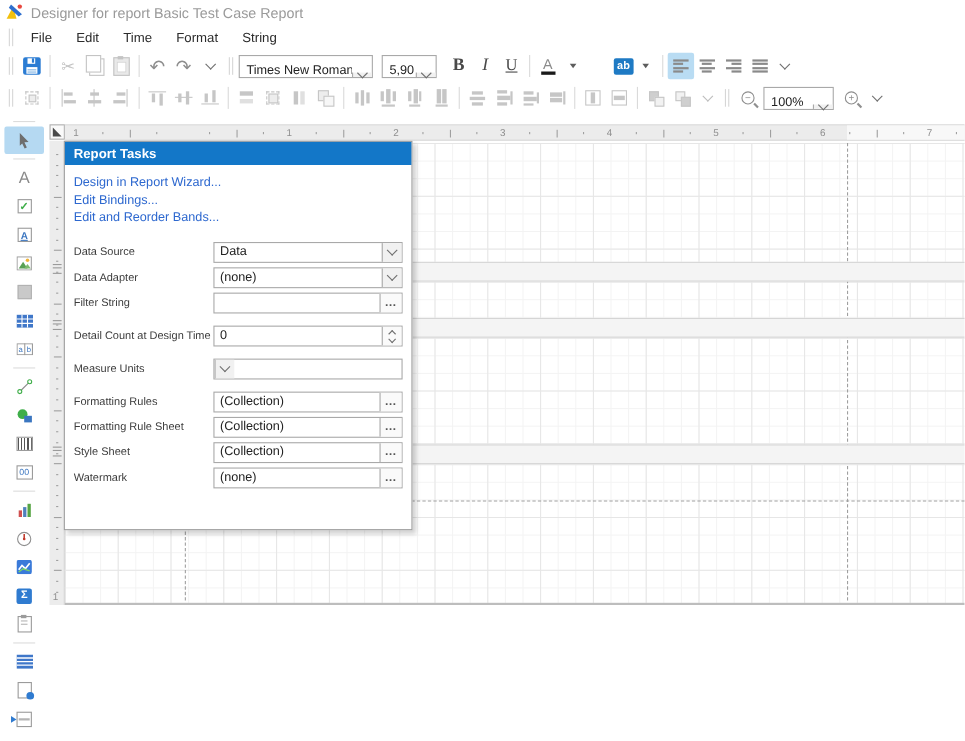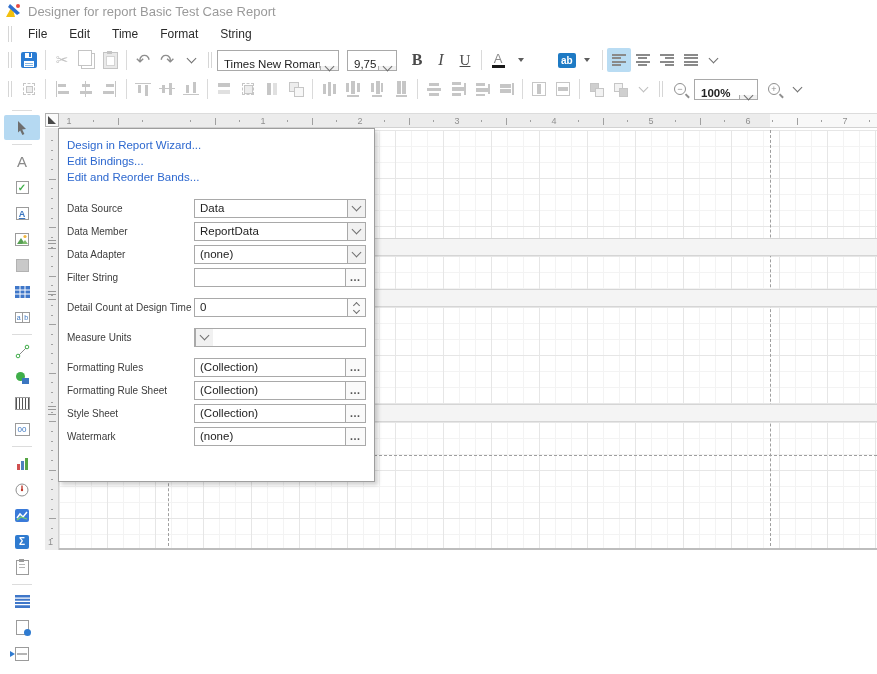--- a/index.html
+++ b/index.html
@@ -227,21 +227,21 @@
     </span>
   <span class="grip"></span>
   <span class="combo" style="width:122px;">
     <span class="val">Times New Roman</span>
     <span class="drop">
         <span class="chev"></span>
       </span>
   </span>
   <span style="width:8px;"></span>
   <span class="combo" style="width:50px;">
-    <span class="val">9,75</span>
+    <span class="val">5,90</span>
     <span class="drop">
         <span class="chev"></span>
       </span>
   </span>
   <span style="width:8px;"></span>
   <span class="tb-btn">
       <span class="serifB">B</span>
     </span>
   <span class="tb-btn">
       <span class="serifI">I</span>
@@ -470,21 +470,21 @@
   </span>
   <span class="tb-btn small">
       <span class="chev dis"></span>
     </span>
   <span class="grip"></span>
   <span class="tb-btn">
       <span class="mag">
         <span>−</span>
       </span>
     </span>
-  <span class="combo" style="width:64px;margin-left:2px;font-weight:bold;">
+  <span class="combo" style="width:64px;margin-left:2px;">
     <span class="val">100%</span>
     <span class="drop">
         <span class="chev"></span>
       </span>
   </span>
   <span class="tb-btn" style="margin-left:4px;">
       <span class="mag">
         <span>+</span>
       </span>
     </span>
@@ -705,39 +705,31 @@
   <div class="vdash" style="left:109px;"></div>
   <div class="vdash" style="left:711px;"></div>
   <div class="hdash" style="top:327px;"></div>
   <div class="strip" style="top:110px;"></div>
   <div class="strip" style="top:161px;"></div>
   <div class="strip" style="top:276px;"></div>
   <div id="surface-bottom"></div>
 </div>
 
 <div id="report-tasks">
+  <div id="rt-header">Report Tasks</div>
   <div id="rt-links">
       <div class="rt-link">Design in Report Wizard...</div>
       <div class="rt-link">Edit Bindings...</div>
       <div class="rt-link">Edit and Reorder Bands...</div>
     </div>
   <div id="rt-fields">
       <div class="rt-row">
         <span class="rt-label">Data Source</span>
         <span class="rt-ctrl">
           <span class="rt-val">Data</span>
-          <span class="rt-btn">
-            <span class="chev"></span>
-          </span>
-        </span>
-      </div>
-      <div class="rt-row">
-        <span class="rt-label">Data Member</span>
-        <span class="rt-ctrl">
-          <span class="rt-val">ReportData</span>
           <span class="rt-btn">
             <span class="chev"></span>
           </span>
         </span>
       </div>
       <div class="rt-row">
         <span class="rt-label">Data Adapter</span>
         <span class="rt-ctrl">
           <span class="rt-val">(none)</span>
           <span class="rt-btn">

